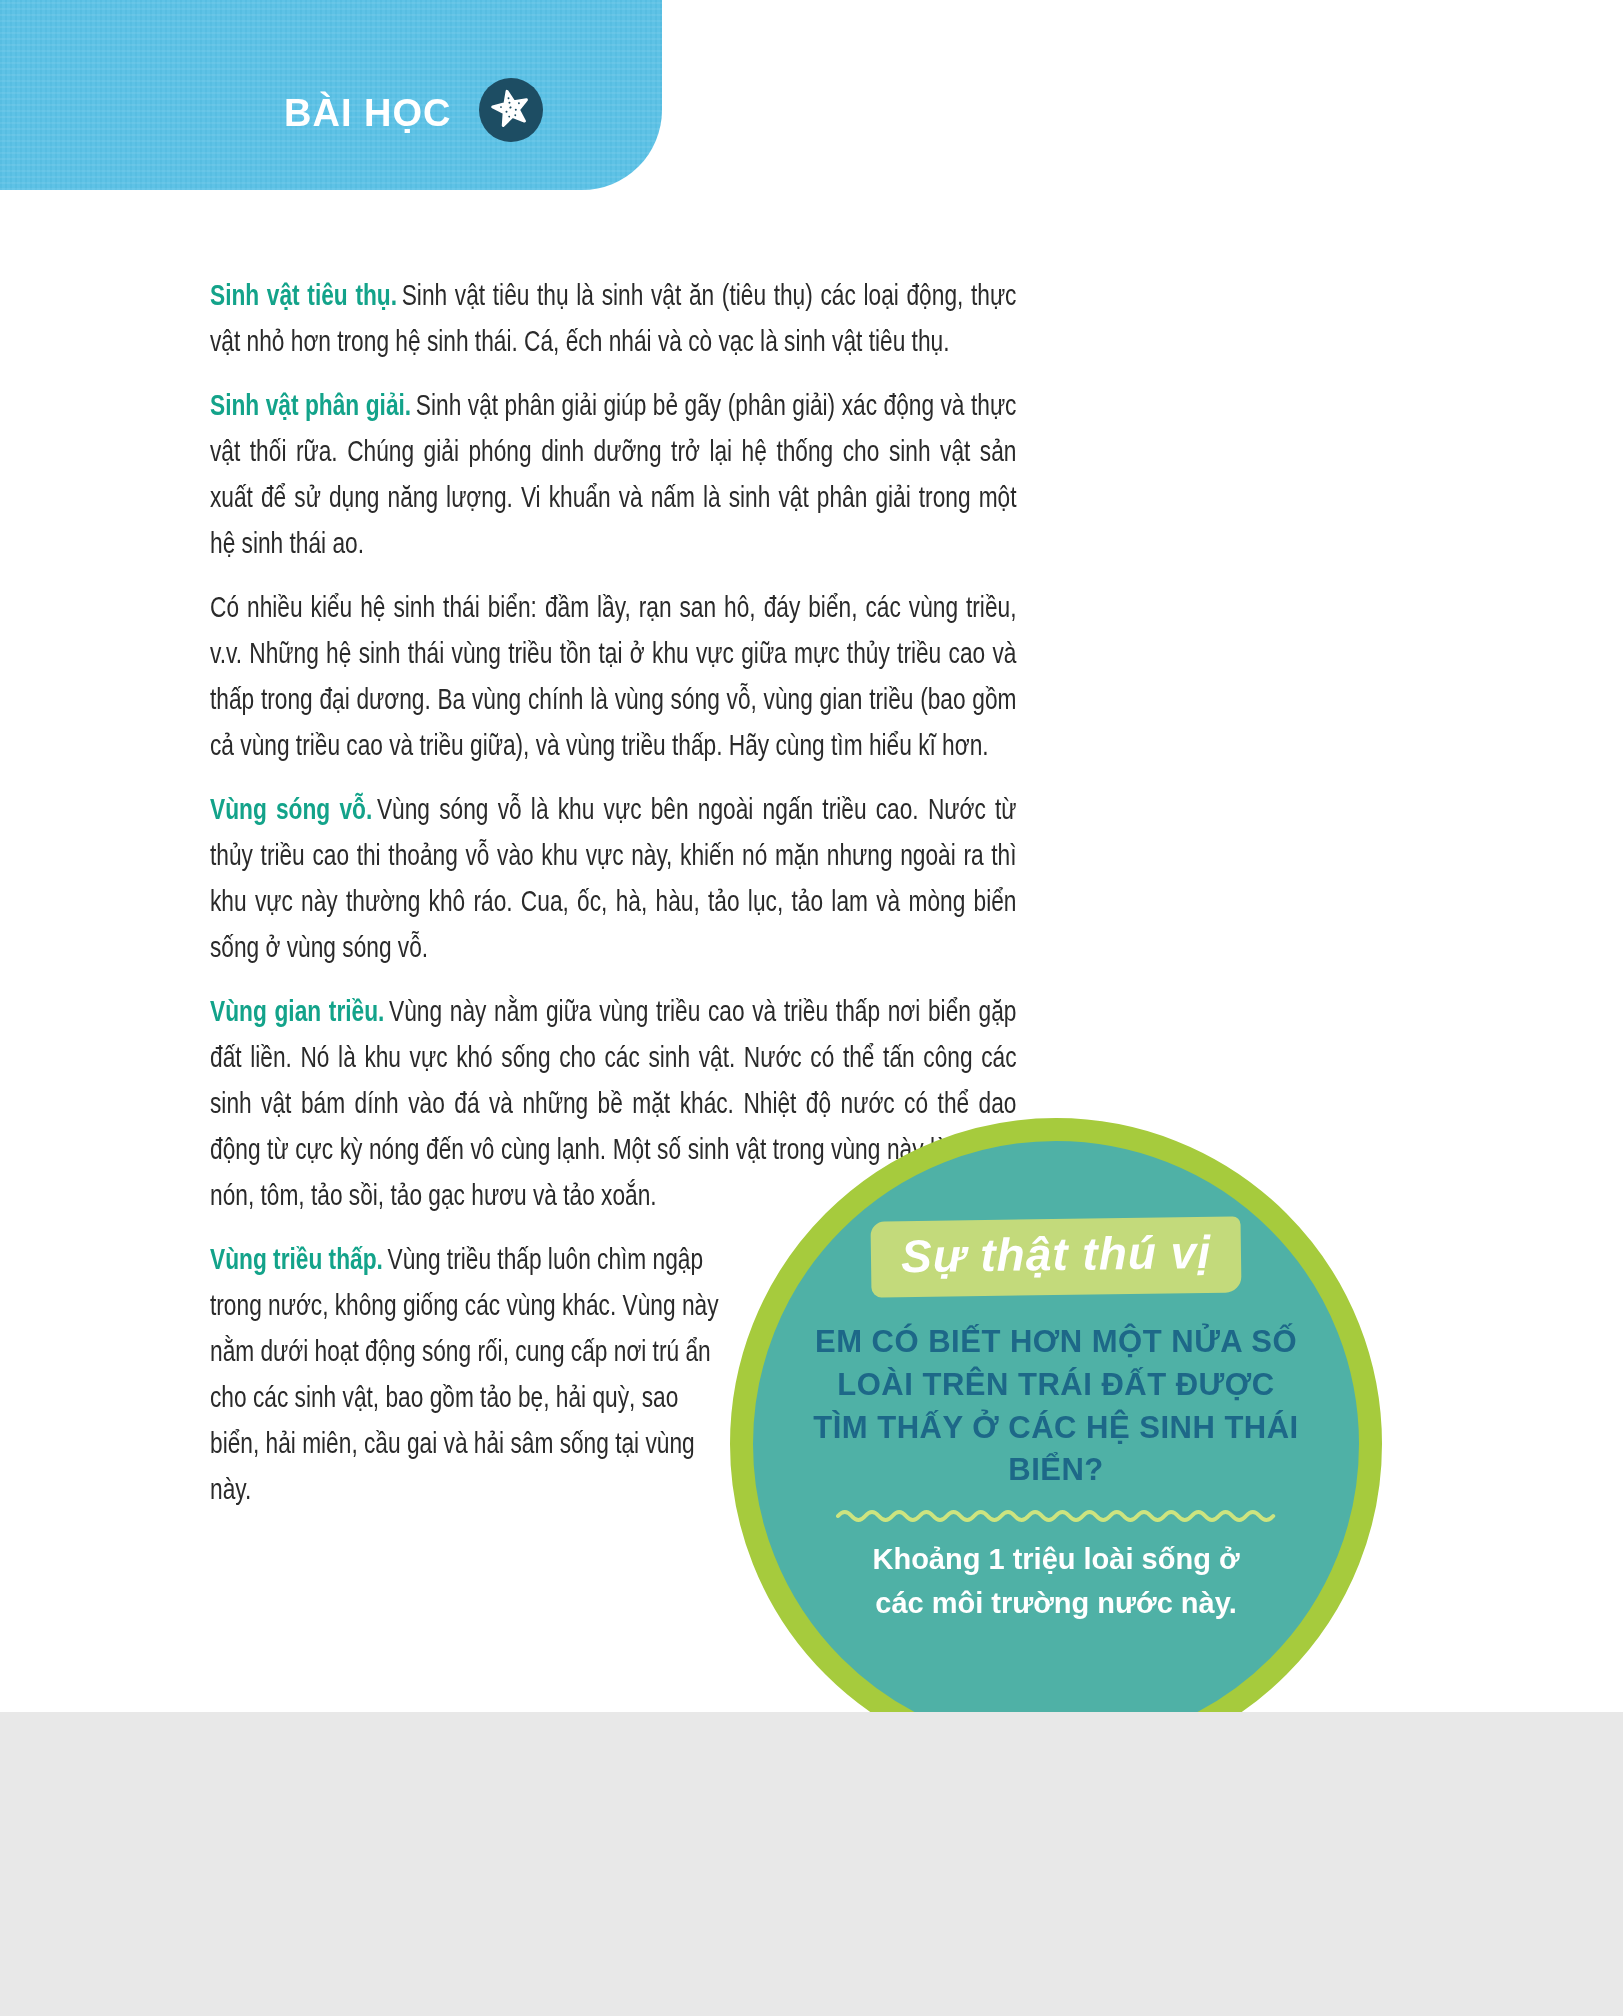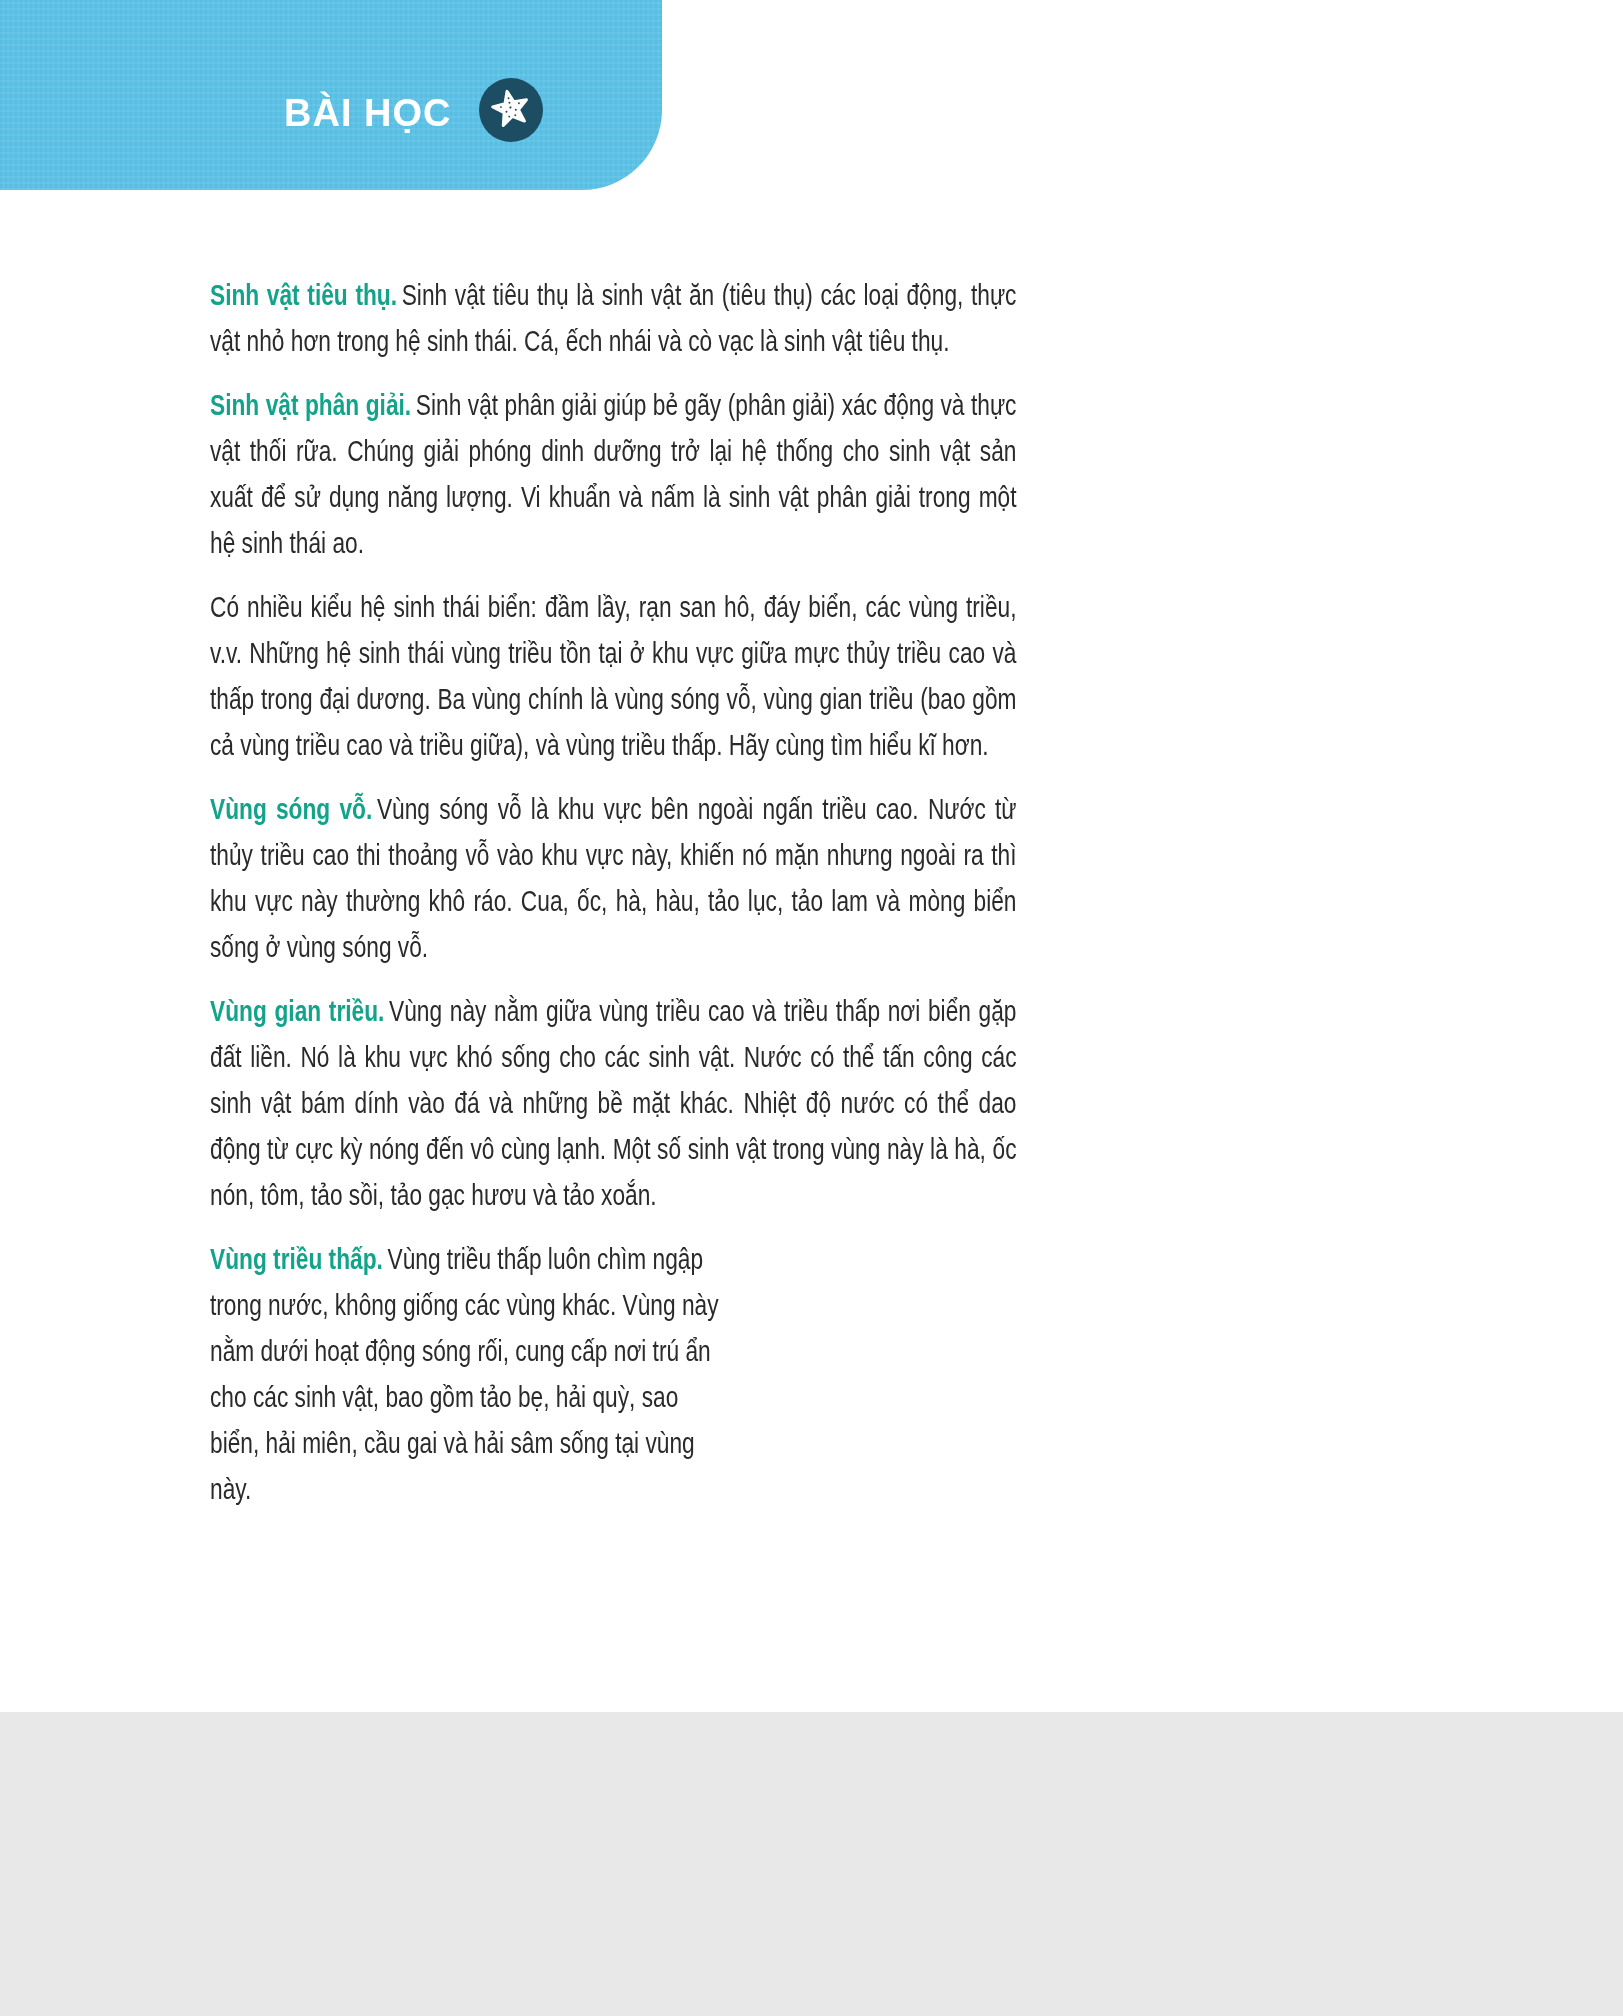--- a/index.html
+++ b/index.html
@@ -141,19 +141,29 @@
       <span class="lead">Vùng sóng vỗ.</span><span>Vùng sóng vỗ là khu vực bên ngoài ngấn triều cao. Nước từ thủy triều cao thi thoảng vỗ vào khu vực này, khiến nó mặn nhưng ngoài ra thì khu vực này thường khô ráo. Cua, ốc, hà, hàu, tảo lục, tảo lam và mòng biển sống ở vùng sóng vỗ.</span>
     </p>
     <p>
       <span class="lead">Vùng gian triều.</span><span>Vùng này nằm giữa vùng triều cao và triều thấp nơi biển gặp đất liền. Nó là khu vực khó sống cho các sinh vật. Nước có thể tấn công các sinh vật bám dính vào đá và những bề mặt khác. Nhiệt độ nước có thể dao động từ cực kỳ nóng đến vô cùng lạnh. Một số sinh vật trong vùng này là hà, ốc nón, tôm, tảo sồi, tảo gạc hươu và tảo xoắn.</span>
     </p>
     <p class="para-lowtide no-justify">
       <span class="lead">Vùng triều thấp.</span><span>Vùng triều thấp luôn chìm ngập trong nước, không giống các vùng khác. Vùng này nằm dưới hoạt động sóng rối, cung cấp nơi trú ẩn cho các sinh vật, bao gồm tảo bẹ, hải quỳ, sao biển, hải miên, cầu gai và hải sâm sống tại vùng này.</span>
     </p>
   </div>
 
+  <div class="callout">
+    <div class="fact-label">
+      <span>Sự thật thú vị</span>
+    </div>
+    <div class="fact-question">EM CÓ BIẾT HƠN MỘT NỬA SỐ LOÀI TRÊN TRÁI ĐẤT ĐƯỢC TÌM THẤY Ở CÁC HỆ SINH THÁI BIỂN?</div>
+    <svg class="wavy" width="440" height="16" viewBox="0 0 440 16" aria-hidden="true">
+      <path d="M2 10 q6.8 -8 13.6 0 t13.6 0 t13.6 0 t13.6 0 t13.6 0 t13.6 0 t13.6 0 t13.6 0 t13.6 0 t13.6 0 t13.6 0 t13.6 0 t13.6 0 t13.6 0 t13.6 0 t13.6 0 t13.6 0 t13.6 0 t13.6 0 t13.6 0 t13.6 0 t13.6 0 t13.6 0 t13.6 0 t13.6 0 t13.6 0 t13.6 0 t13.6 0 t13.6 0 t13.6 0 t13.6 0 t13.6 0" fill="none" stroke="#cde47f" stroke-width="4" stroke-linecap="round"></path>
+    </svg>
+    <div class="fact-answer">Khoảng 1 triệu loài sống ở các môi trường nước này.</div>
+  </div>
 
   <div class="footer">
     <span class="page-number">79</span>
     <span class="book-title">THÁM HIỂM TỰ NHIÊN</span>
   </div>
 
 </div>
 
 </body></html>

